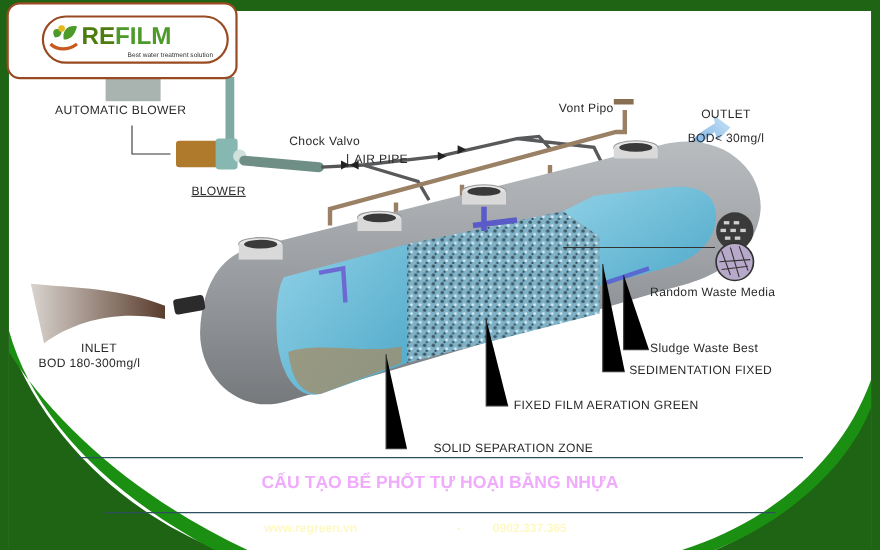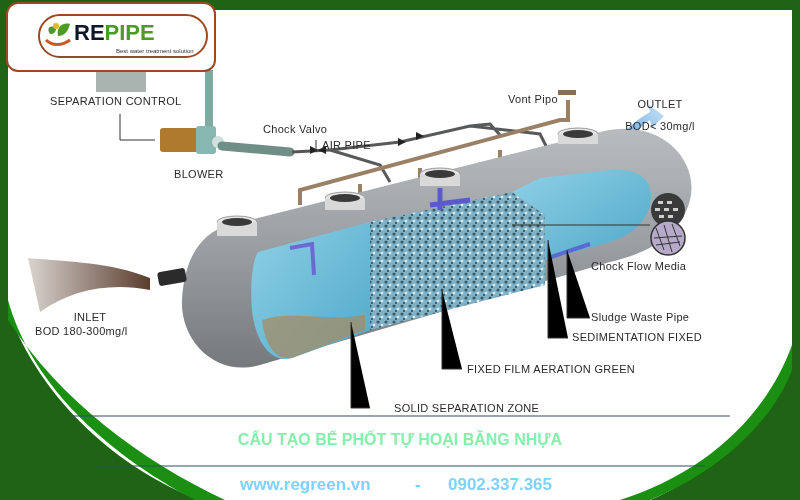--- a/index.html
+++ b/index.html
@@ -4,27 +4,27 @@
 <style>
   html,body{margin:0;padding:0;}
   body{width:800px;height:500px;position:relative;overflow:hidden;background:#1f6414;font-family:"Liberation Sans",sans-serif;}
   .frame-top{position:absolute;left:0;top:0;width:800px;height:10px;background:#1f6414;}
   .frame-left{position:absolute;left:0;top:0;width:8px;height:500px;background:#1f6414;}
   .frame-right{position:absolute;right:0;top:0;width:8px;height:500px;background:#1f6414;}
   .panel{position:absolute;left:8px;top:10px;width:784px;height:490px;background:#ffffff;overflow:hidden;}
   .logo-box{position:absolute;left:6px;top:2px;width:210px;height:70px;background:#fff;border:2px solid #9a4a22;border-radius:12px;box-sizing:border-box;}
   .logo-inner{position:absolute;left:30px;top:10px;width:170px;height:44px;border:2px solid #9a4a22;border-radius:24px;box-sizing:border-box;}
   .logo-text{position:absolute;left:66px;top:16px;font-weight:bold;font-size:22px;letter-spacing:0px;}
-  .logo-text .re{color:#0f172a;}
+  .logo-text .re{color:#4d7c0f;}
   .logo-text .green{color:#4b9a2a;}
   .logo-tag{position:absolute;left:108px;top:44px;font-size:6px;color:#333;}
   .lbl{position:absolute;font-size:11px;color:#2a2a2a;white-space:nowrap;letter-spacing:0.3px;}
   .lbl.c{text-align:center;}
-  .title{position:absolute;left:0;width:800px;top:431px;text-align:center;font-weight:bold;font-size:16px;color:#86efac;}
-  .footer{position:absolute;top:475px;font-weight:bold;font-size:17px;color:#7dd3fc;}
+  .title{position:absolute;left:0;width:800px;top:431px;text-align:center;font-weight:bold;font-size:16px;color:#f0abfc;}
+  .footer{position:absolute;top:475px;font-weight:bold;font-size:11px;color:#fef9c3;}
 </style>
 </head>
 <body>
 
 <div class="frame-top"></div>
 
 <div class="panel">
   <svg width="784" height="490" viewBox="8 10 784 490" style="position:absolute;left:0;top:0;">
     <defs>
       <linearGradient id="tankGrey" x1="0" y1="0" x2="0" y2="1">
@@ -137,35 +137,35 @@
 <div class="frame-right"></div>
 
 <div class="logo-box">
   <div class="logo-inner"></div>
   <svg style="position:absolute;left:36px;top:16px;" width="28" height="30" viewBox="0 0 28 30">
     <path d="M6 14 C2 8 6 4 12 8 C12 12 10 14 6 14 Z" fill="#4b9a2a"></path>
     <path d="M14 16 C12 8 18 2 26 4 C24 12 20 16 14 16 Z" fill="#4b9a2a"></path>
     <circle cx="12" cy="6" r="3" fill="#e3b91e"></circle>
     <path d="M2 20 C8 26 18 26 26 20" stroke="#c75a1e" stroke-width="3" fill="none"></path>
   </svg>
-  <div class="logo-text"><span class="re">RE</span><span class="green">PIPE</span></div>
+  <div class="logo-text"><span class="re">RE</span><span class="green">FILM</span></div>
   <div class="logo-tag">Best water treatment solution</div>
 </div>
 
-<div class="lbl" style="left:50px;top:95px;">SEPARATION CONTROL</div>
-<div class="lbl" style="left:174px;top:168px;">BLOWER</div>
+<div class="lbl" style="left:50px;top:95px;">AUTOMATIC BLOWER</div>
+<div class="lbl" style="left:174px;top:168px;text-decoration:underline;">BLOWER</div>
 <div class="lbl" style="left:263px;top:123px;">Chock Valvo</div>
 <div class="lbl" style="left:322px;top:139px;">AIR PIPE</div>
 <div class="lbl" style="left:508px;top:73px;margin-top:20px;">Vont Pipo</div>
 <div class="lbl c" style="left:620px;top:67px;width:80px;margin-top:31px;">OUTLET</div>
 <div class="lbl c" style="left:620px;top:81px;width:80px;margin-top:39px;">BOD&lt; 30mg/l</div>
 <div class="lbl c" style="left:40px;top:311px;width:100px;">INLET</div>
 <div class="lbl" style="left:35px;top:325px;">BOD 180-300mg/l</div>
-<div class="lbl" style="left:591px;top:260px;">Chock Flow Media</div>
-<div class="lbl" style="left:591px;top:311px;">Sludge Waste Pipe</div>
+<div class="lbl" style="left:591px;top:260px;">Random Waste Media</div>
+<div class="lbl" style="left:591px;top:311px;">Sludge Waste Best</div>
 <div class="lbl" style="left:572px;top:331px;">SEDIMENTATION FIXED</div>
 <div class="lbl" style="left:467px;top:363px;">FIXED FILM AERATION GREEN</div>
 <div class="lbl" style="left:394px;top:402px;text-align:center;">SOLID SEPARATION ZONE</div>
 
 <div class="title">CẤU TẠO BỂ PHỐT TỰ HOẠI BĂNG NHỰA</div>
 <div class="footer" style="left:240px;">www.regreen.vn</div>
 <div class="footer" style="left:415px;">-</div>
 <div class="footer" style="left:448px;">0902.337.365</div>
 
 </body></html>

